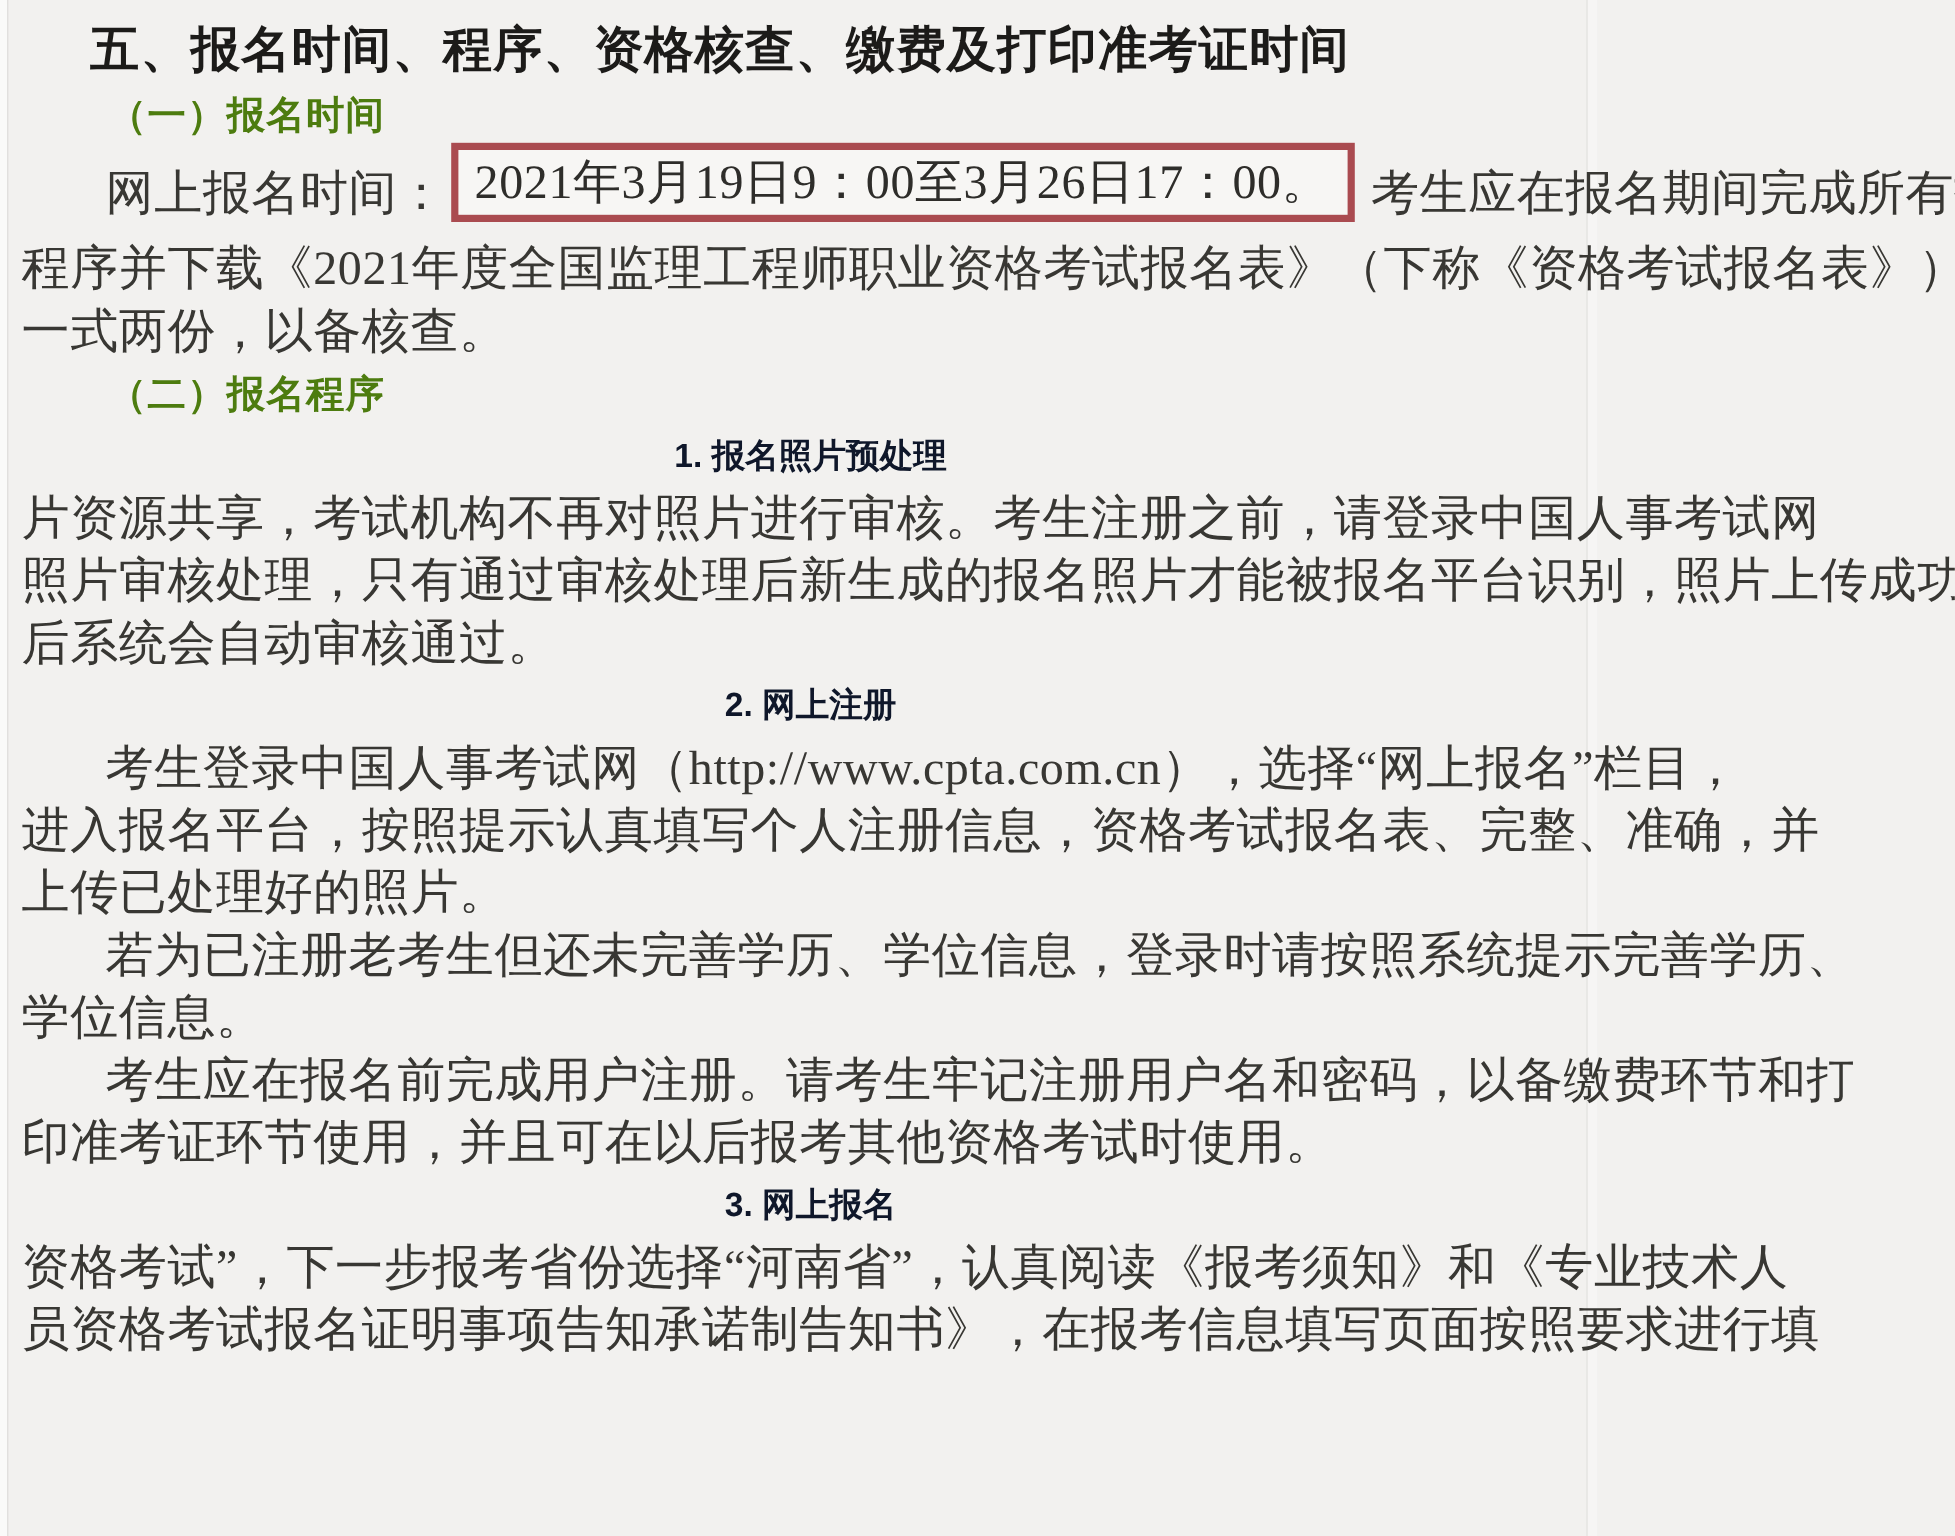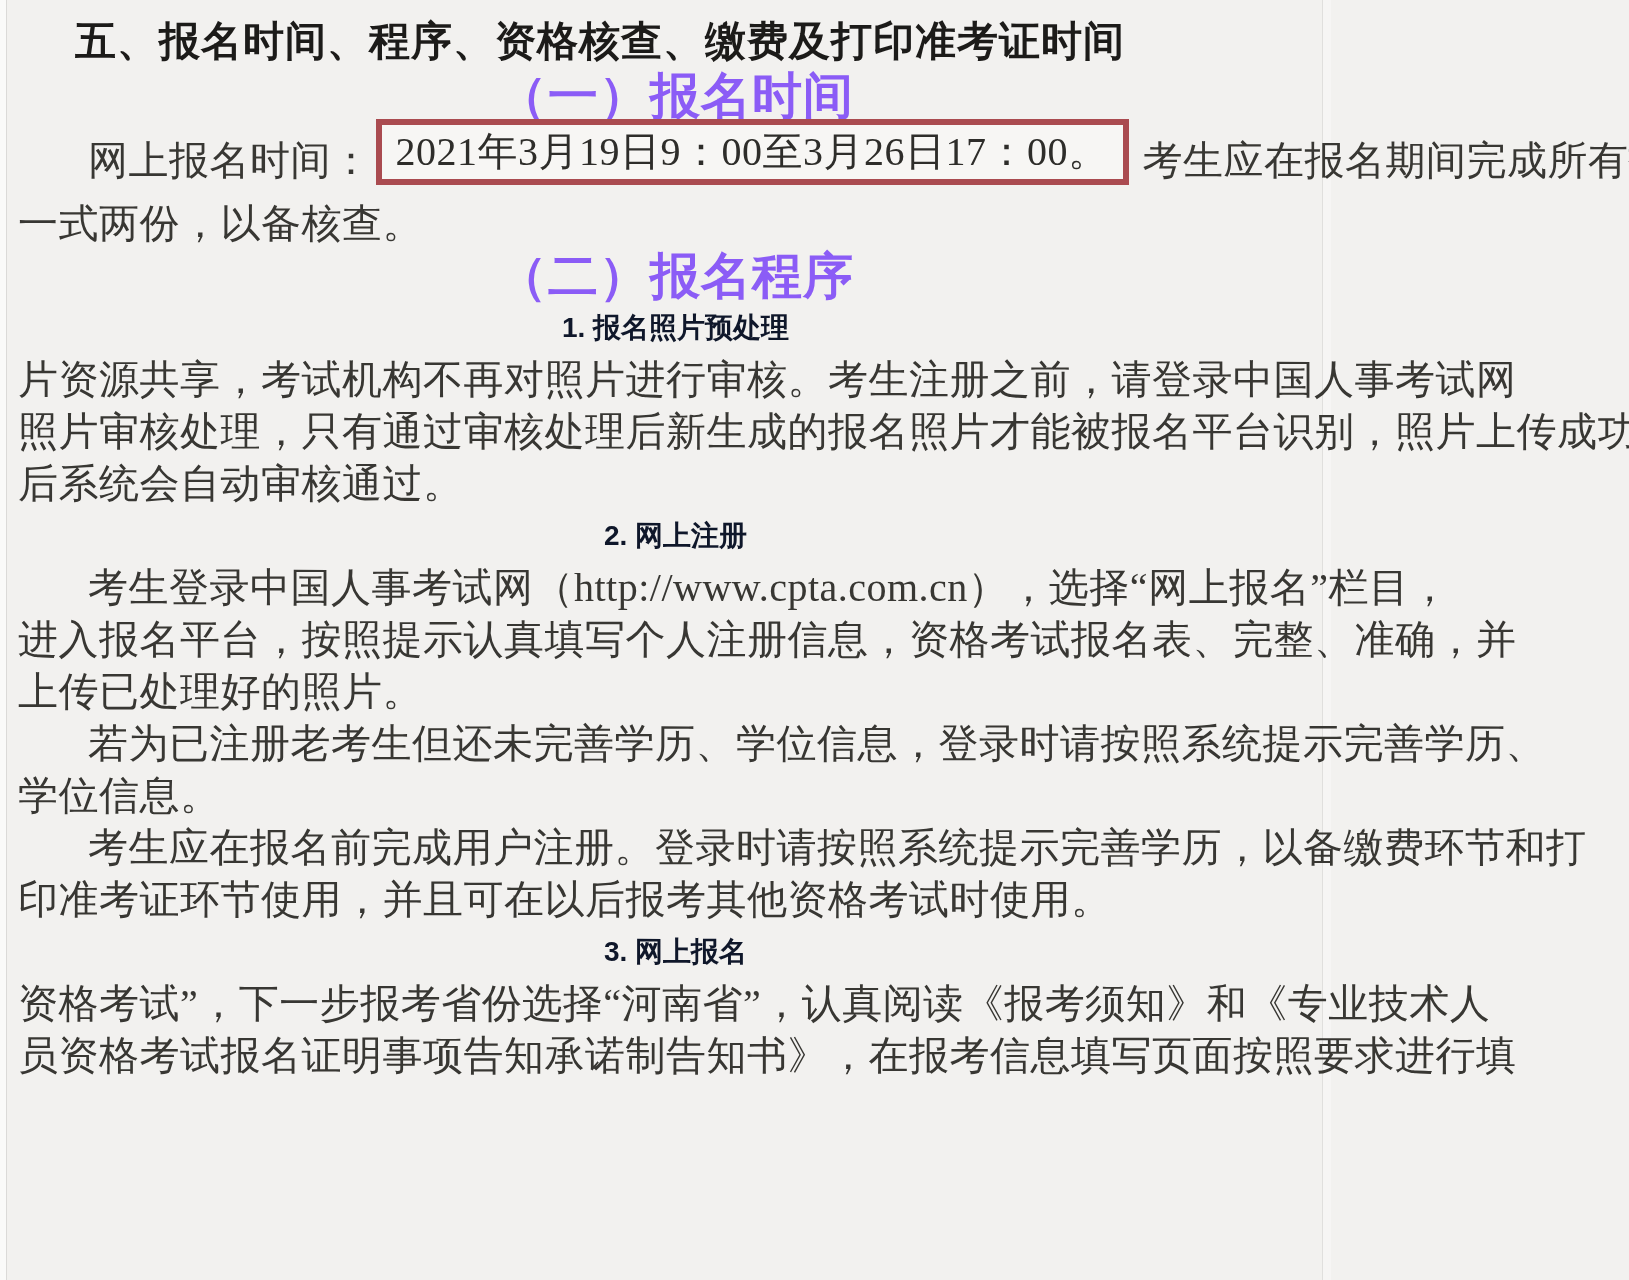--- a/index.html
+++ b/index.html
@@ -40,27 +40,26 @@
     font-size: 41px;
     line-height: 58px;
     height: 58px;
     color: #1c1b19;
     padding-left: 57px;
     letter-spacing: 1px;
   }
   .heading {
     font-family: "Liberation Sans", "DejaVu Sans", sans-serif;
     font-weight: bold;
-    font-size: 50px;
+    font-size: 32px;
     line-height: 52px;
     height: 52px;
-    color: #8b5cf6;
+    color: #4d7c0f;
     padding-left: 72px;
     letter-spacing: 1px;
-    text-align: center;
   }
   .subheading {
     font-family: "Liberation Sans", "DejaVu Sans", sans-serif;
     font-weight: 600;
     font-size: 28px;
     line-height: 52px;
     height: 52px;
     color: #0f172a;
     padding-left: 72px;
     text-align: center;
@@ -98,36 +97,37 @@
     <div class="doc-title">五、报名时间、程序、资格核查、缴费及打印准考证时间</div>
 
     <div class="heading">（一）报名时间</div>
 
     <div class="box-line">
       <span class="prefix">网上报名时间：</span>
       <span class="highlight-box">2021年3月19日9：00至3月26日17：00。</span>
       <span>考生应在报名期间完成所有报名</span>
     </div>
 
+    <div class="line">程序并下载《2021年度全国监理工程师职业资格考试报名表》（下称《资格考试报名表》）</div>
     <div class="line">一式两份，以备核查。</div>
 
     <div class="heading">（二）报名程序</div>
 
     <div class="subheading">1. 报名照片预处理</div>
     <div class="line">片资源共享，考试机构不再对照片进行审核。考生注册之前，请登录中国人事考试网</div>
     <div class="line">照片审核处理，只有通过审核处理后新生成的报名照片才能被报名平台识别，照片上传成功</div>
     <div class="line">后系统会自动审核通过。</div>
 
     <div class="subheading">2. 网上注册</div>
     <div class="line indent">考生登录中国人事考试网（http://www.cpta.com.cn），选择“网上报名”栏目，</div>
     <div class="line">进入报名平台，按照提示认真填写个人注册信息，资格考试报名表、完整、准确，并</div>
     <div class="line">上传已处理好的照片。</div>
     <div class="line indent">若为已注册老考生但还未完善学历、学位信息，登录时请按照系统提示完善学历、</div>
     <div class="line">学位信息。</div>
-    <div class="line indent">考生应在报名前完成用户注册。登录时请按照系统提示完善学历，以备缴费环节和打</div>
+    <div class="line indent">考生应在报名前完成用户注册。请考生牢记注册用户名和密码，以备缴费环节和打</div>
     <div class="line">印准考证环节使用，并且可在以后报考其他资格考试时使用。</div>
 
     <div class="subheading">3. 网上报名</div>
     <div class="line">资格考试”，下一步报考省份选择“河南省”，认真阅读《报考须知》和《专业技术人</div>
     <div class="line">员资格考试报名证明事项告知承诺制告知书》，在报考信息填写页面按照要求进行填</div>
 
   </div>
 </div>
 
 </body></html>

